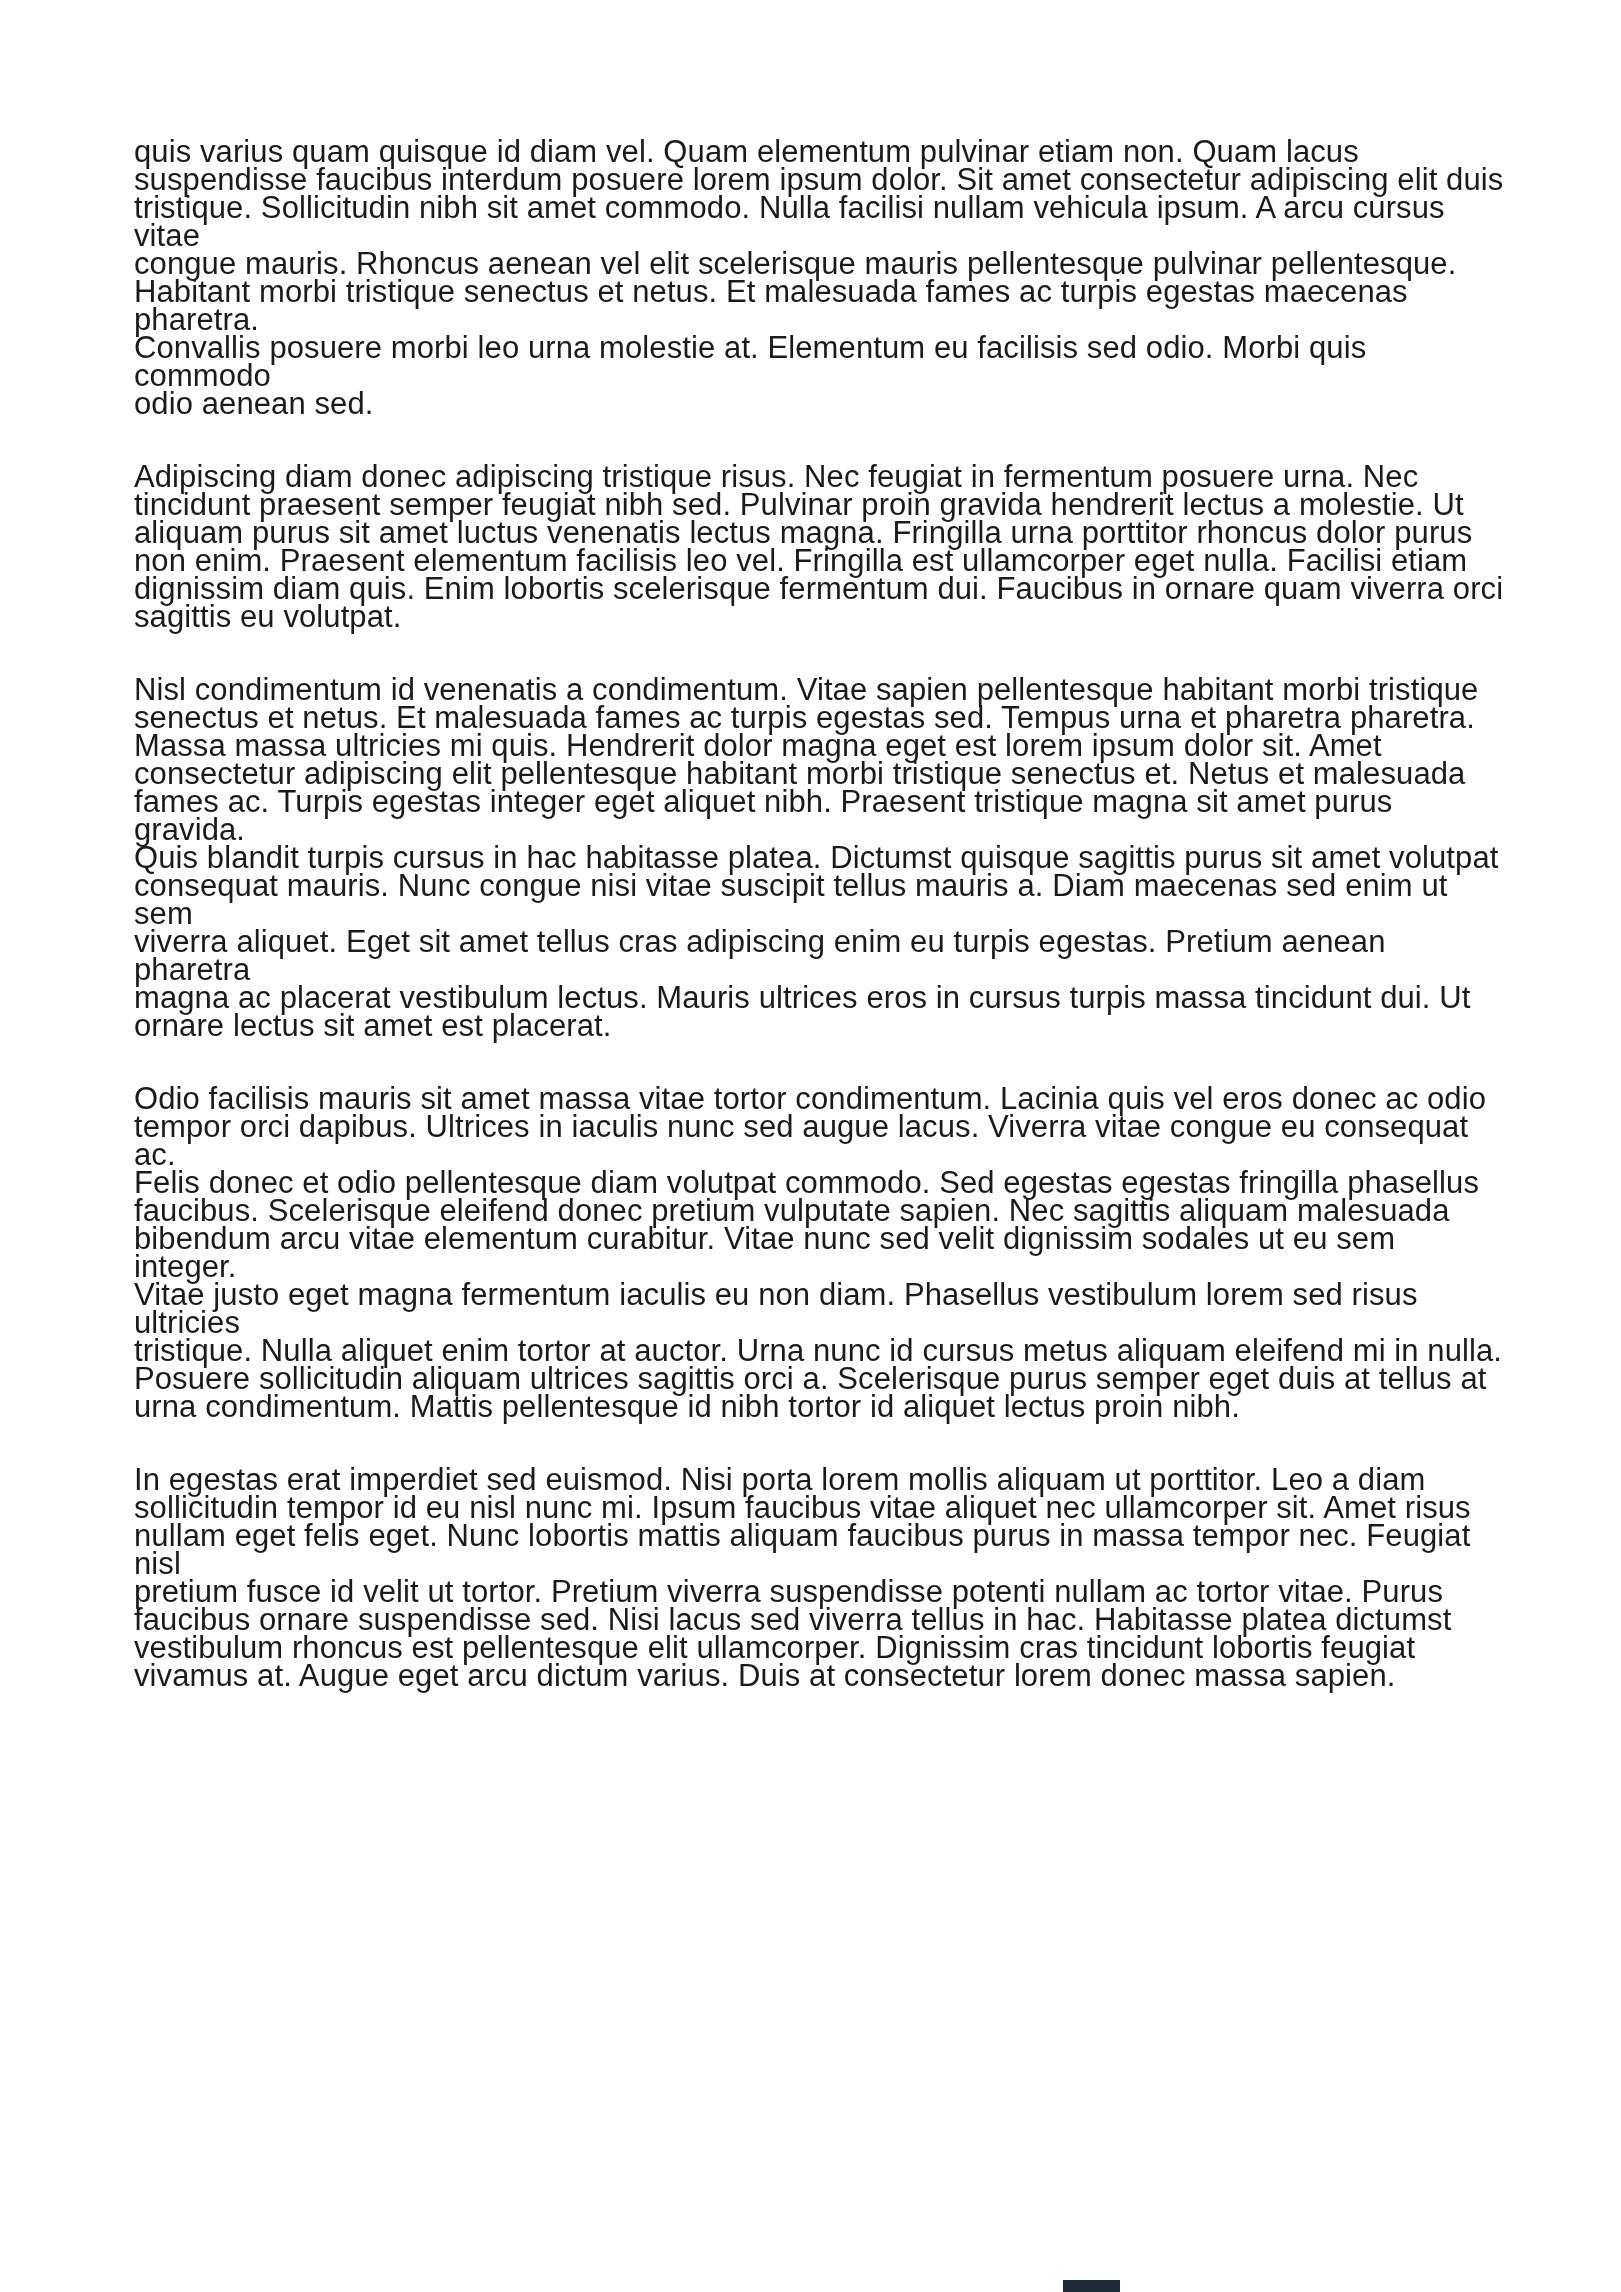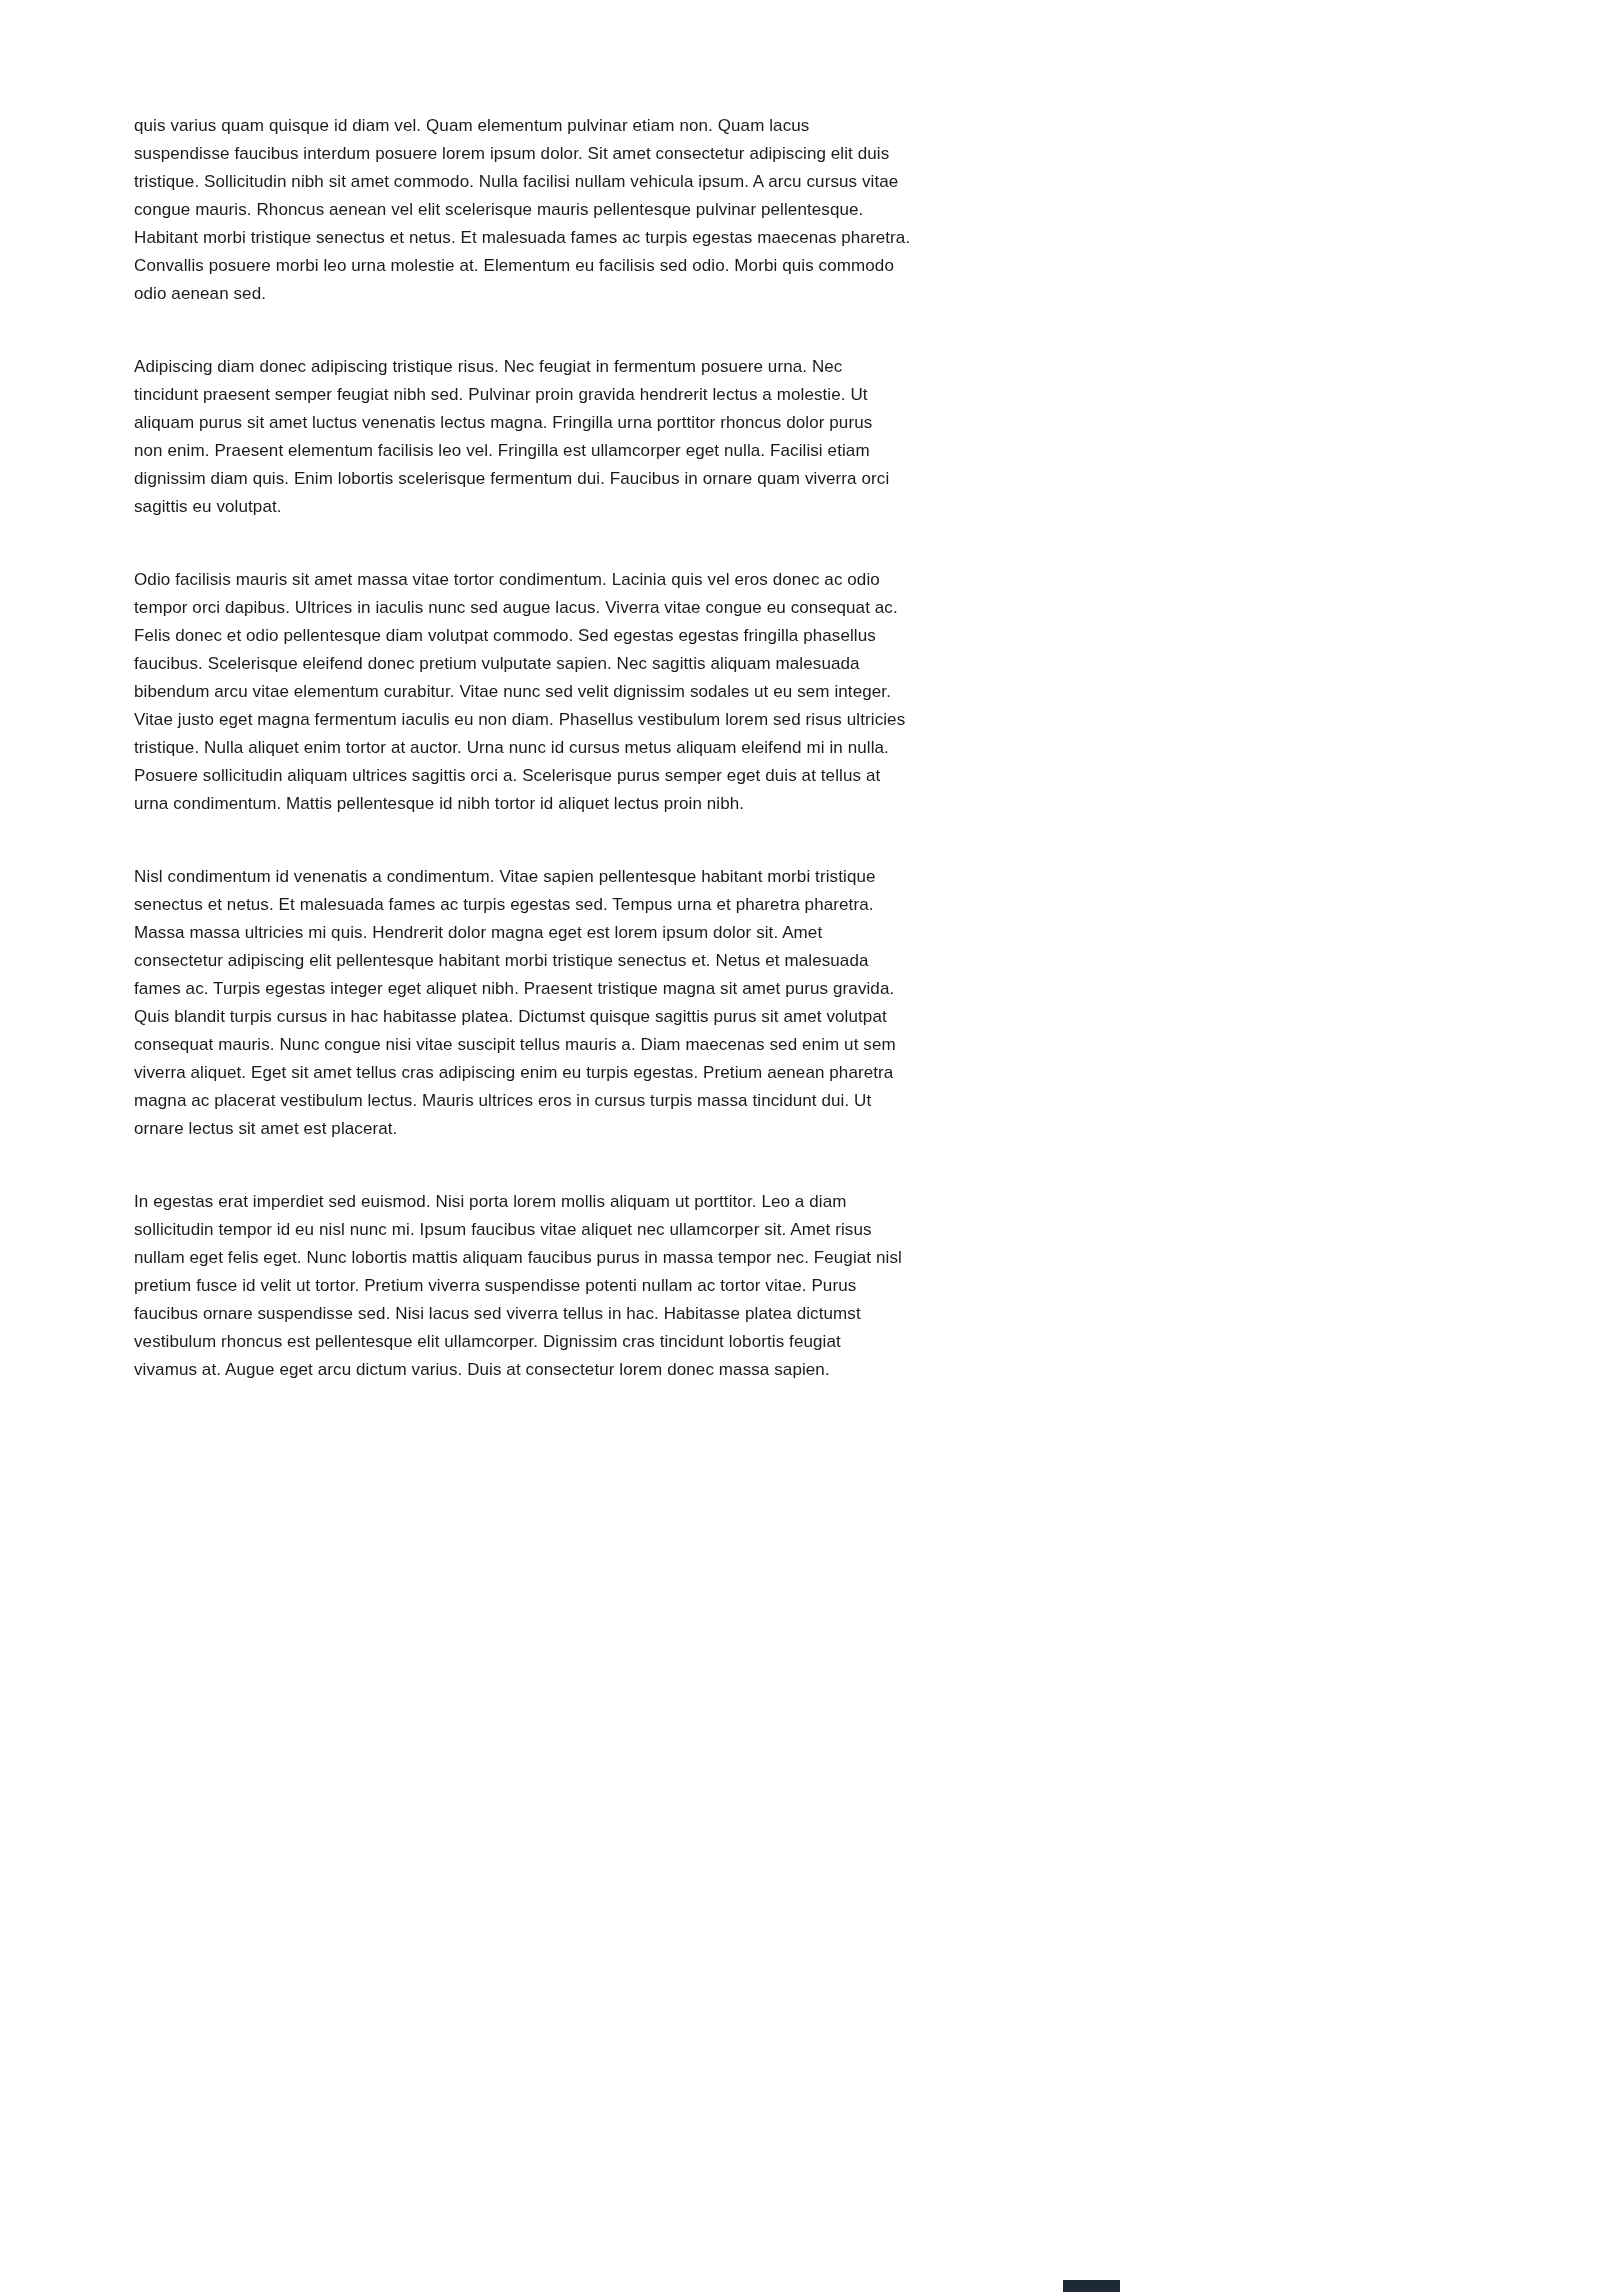--- a/index.html
+++ b/index.html
@@ -10,24 +10,24 @@
     width: 1621px;
     height: 2293px;
     position: relative;
     overflow: hidden;
     background: #ffffff;
     font-family: "Liberation Sans", sans-serif;
   }
   .page-content {
     position: absolute;
     left: 134px;
-    top: 112px;
+    top: 138px;
     width: 1372px;
     color: #1b1b1b;
-    font-size: 17px;
+    font-size: 31px;
     line-height: 28px;
     letter-spacing: 0.1px;
   }
   .para {
     margin: 0 0 45px 0;
     white-space: pre-line;
   }
   .bottom-artifact {
     position: absolute;
     left: 1063px;
@@ -48,39 +48,39 @@
 congue mauris. Rhoncus aenean vel elit scelerisque mauris pellentesque pulvinar pellentesque.
 Habitant morbi tristique senectus et netus. Et malesuada fames ac turpis egestas maecenas pharetra.
 Convallis posuere morbi leo urna molestie at. Elementum eu facilisis sed odio. Morbi quis commodo
 odio aenean sed.</p>
     <p class="para">Adipiscing diam donec adipiscing tristique risus. Nec feugiat in fermentum posuere urna. Nec
 tincidunt praesent semper feugiat nibh sed. Pulvinar proin gravida hendrerit lectus a molestie. Ut
 aliquam purus sit amet luctus venenatis lectus magna. Fringilla urna porttitor rhoncus dolor purus
 non enim. Praesent elementum facilisis leo vel. Fringilla est ullamcorper eget nulla. Facilisi etiam
 dignissim diam quis. Enim lobortis scelerisque fermentum dui. Faucibus in ornare quam viverra orci
 sagittis eu volutpat.</p>
-    <p class="para">Odio facilisis mauris sit amet massa vitae tortor condimentum. Lacinia quis vel eros donec ac odio
-tempor orci dapibus. Ultrices in iaculis nunc sed augue lacus. Viverra vitae congue eu consequat ac.
-Felis donec et odio pellentesque diam volutpat commodo. Sed egestas egestas fringilla phasellus
-faucibus. Scelerisque eleifend donec pretium vulputate sapien. Nec sagittis aliquam malesuada
-bibendum arcu vitae elementum curabitur. Vitae nunc sed velit dignissim sodales ut eu sem integer.
-Vitae justo eget magna fermentum iaculis eu non diam. Phasellus vestibulum lorem sed risus ultricies
-tristique. Nulla aliquet enim tortor at auctor. Urna nunc id cursus metus aliquam eleifend mi in nulla.
-Posuere sollicitudin aliquam ultrices sagittis orci a. Scelerisque purus semper eget duis at tellus at
-urna condimentum. Mattis pellentesque id nibh tortor id aliquet lectus proin nibh.</p>
     <p class="para">Nisl condimentum id venenatis a condimentum. Vitae sapien pellentesque habitant morbi tristique
 senectus et netus. Et malesuada fames ac turpis egestas sed. Tempus urna et pharetra pharetra.
 Massa massa ultricies mi quis. Hendrerit dolor magna eget est lorem ipsum dolor sit. Amet
 consectetur adipiscing elit pellentesque habitant morbi tristique senectus et. Netus et malesuada
 fames ac. Turpis egestas integer eget aliquet nibh. Praesent tristique magna sit amet purus gravida.
 Quis blandit turpis cursus in hac habitasse platea. Dictumst quisque sagittis purus sit amet volutpat
 consequat mauris. Nunc congue nisi vitae suscipit tellus mauris a. Diam maecenas sed enim ut sem
 viverra aliquet. Eget sit amet tellus cras adipiscing enim eu turpis egestas. Pretium aenean pharetra
 magna ac placerat vestibulum lectus. Mauris ultrices eros in cursus turpis massa tincidunt dui. Ut
 ornare lectus sit amet est placerat.</p>
+    <p class="para">Odio facilisis mauris sit amet massa vitae tortor condimentum. Lacinia quis vel eros donec ac odio
+tempor orci dapibus. Ultrices in iaculis nunc sed augue lacus. Viverra vitae congue eu consequat ac.
+Felis donec et odio pellentesque diam volutpat commodo. Sed egestas egestas fringilla phasellus
+faucibus. Scelerisque eleifend donec pretium vulputate sapien. Nec sagittis aliquam malesuada
+bibendum arcu vitae elementum curabitur. Vitae nunc sed velit dignissim sodales ut eu sem integer.
+Vitae justo eget magna fermentum iaculis eu non diam. Phasellus vestibulum lorem sed risus ultricies
+tristique. Nulla aliquet enim tortor at auctor. Urna nunc id cursus metus aliquam eleifend mi in nulla.
+Posuere sollicitudin aliquam ultrices sagittis orci a. Scelerisque purus semper eget duis at tellus at
+urna condimentum. Mattis pellentesque id nibh tortor id aliquet lectus proin nibh.</p>
     <p class="para">In egestas erat imperdiet sed euismod. Nisi porta lorem mollis aliquam ut porttitor. Leo a diam
 sollicitudin tempor id eu nisl nunc mi. Ipsum faucibus vitae aliquet nec ullamcorper sit. Amet risus
 nullam eget felis eget. Nunc lobortis mattis aliquam faucibus purus in massa tempor nec. Feugiat nisl
 pretium fusce id velit ut tortor. Pretium viverra suspendisse potenti nullam ac tortor vitae. Purus
 faucibus ornare suspendisse sed. Nisi lacus sed viverra tellus in hac. Habitasse platea dictumst
 vestibulum rhoncus est pellentesque elit ullamcorper. Dignissim cras tincidunt lobortis feugiat
 vivamus at. Augue eget arcu dictum varius. Duis at consectetur lorem donec massa sapien.</p>
   </div>
   <div class="bottom-artifact" style="background: rgb(30, 41, 54);"></div>
 </div>

